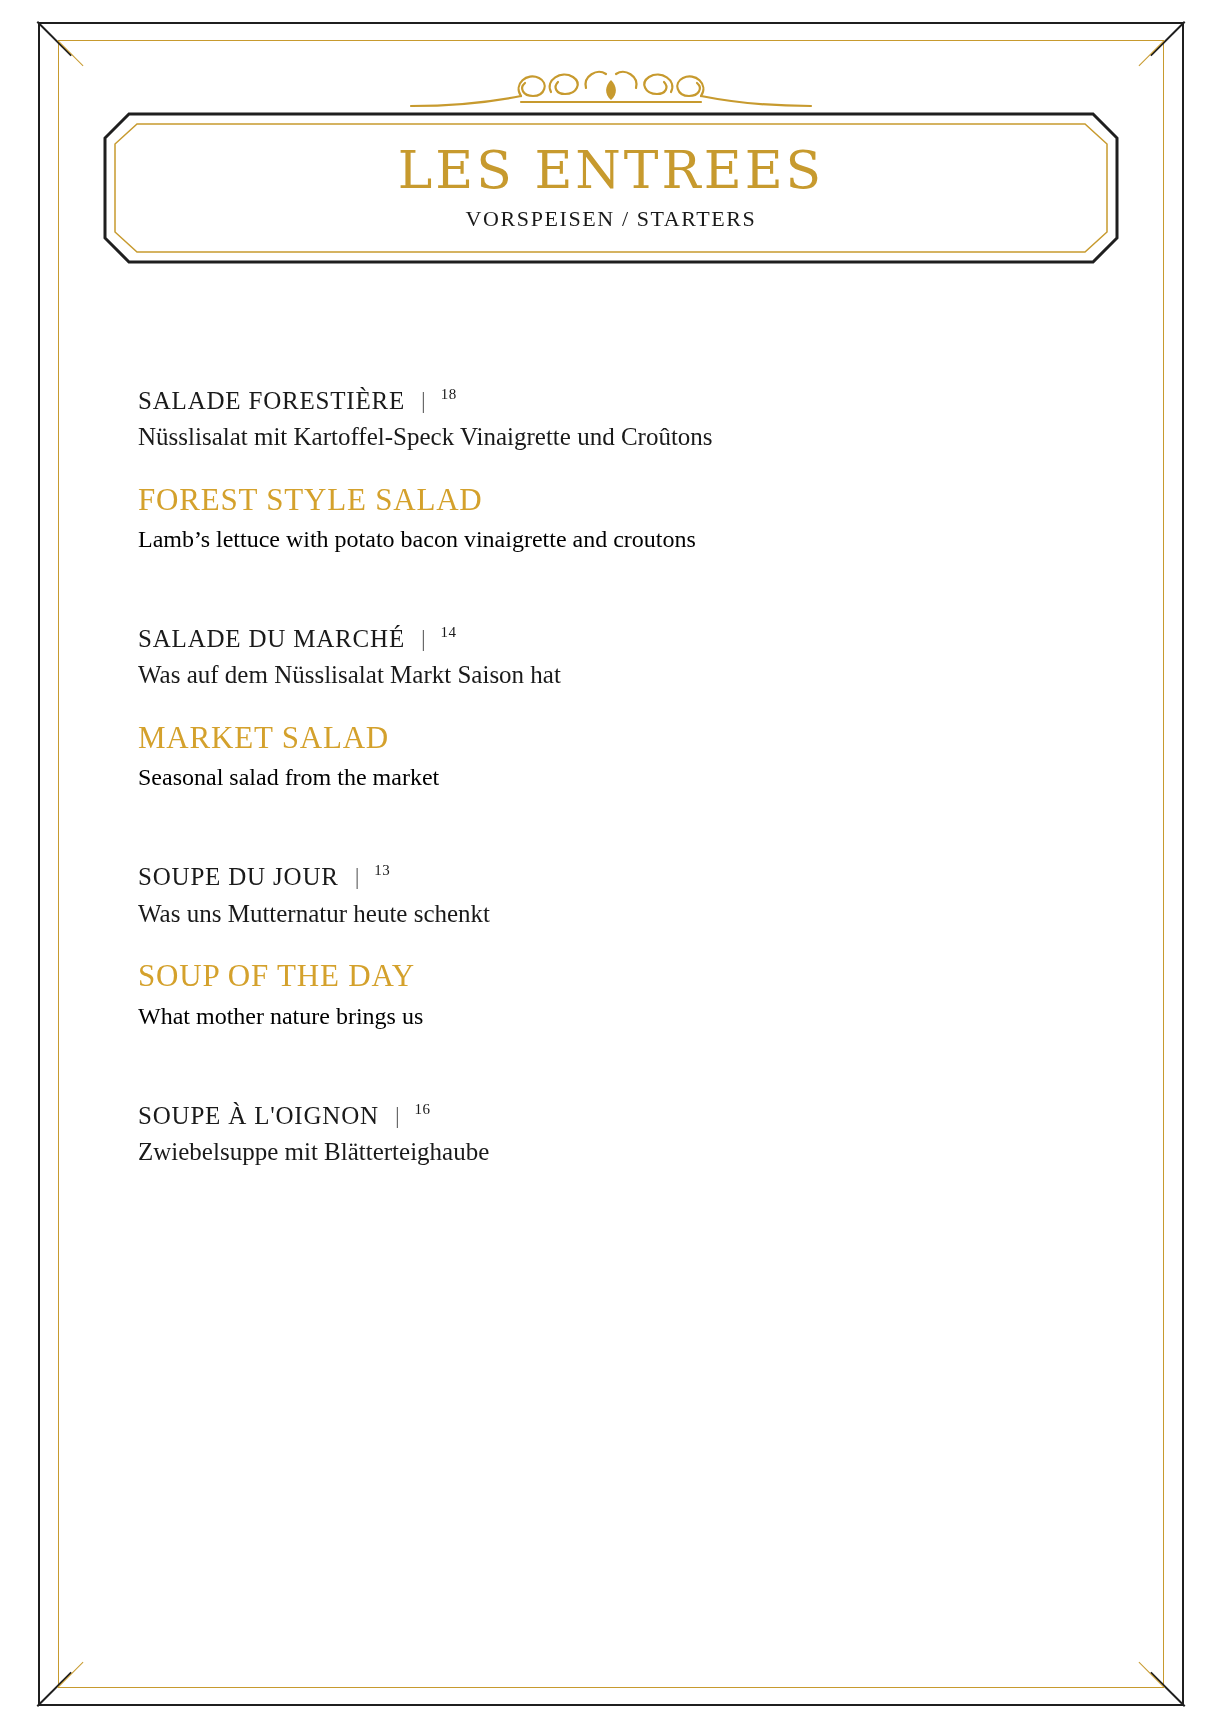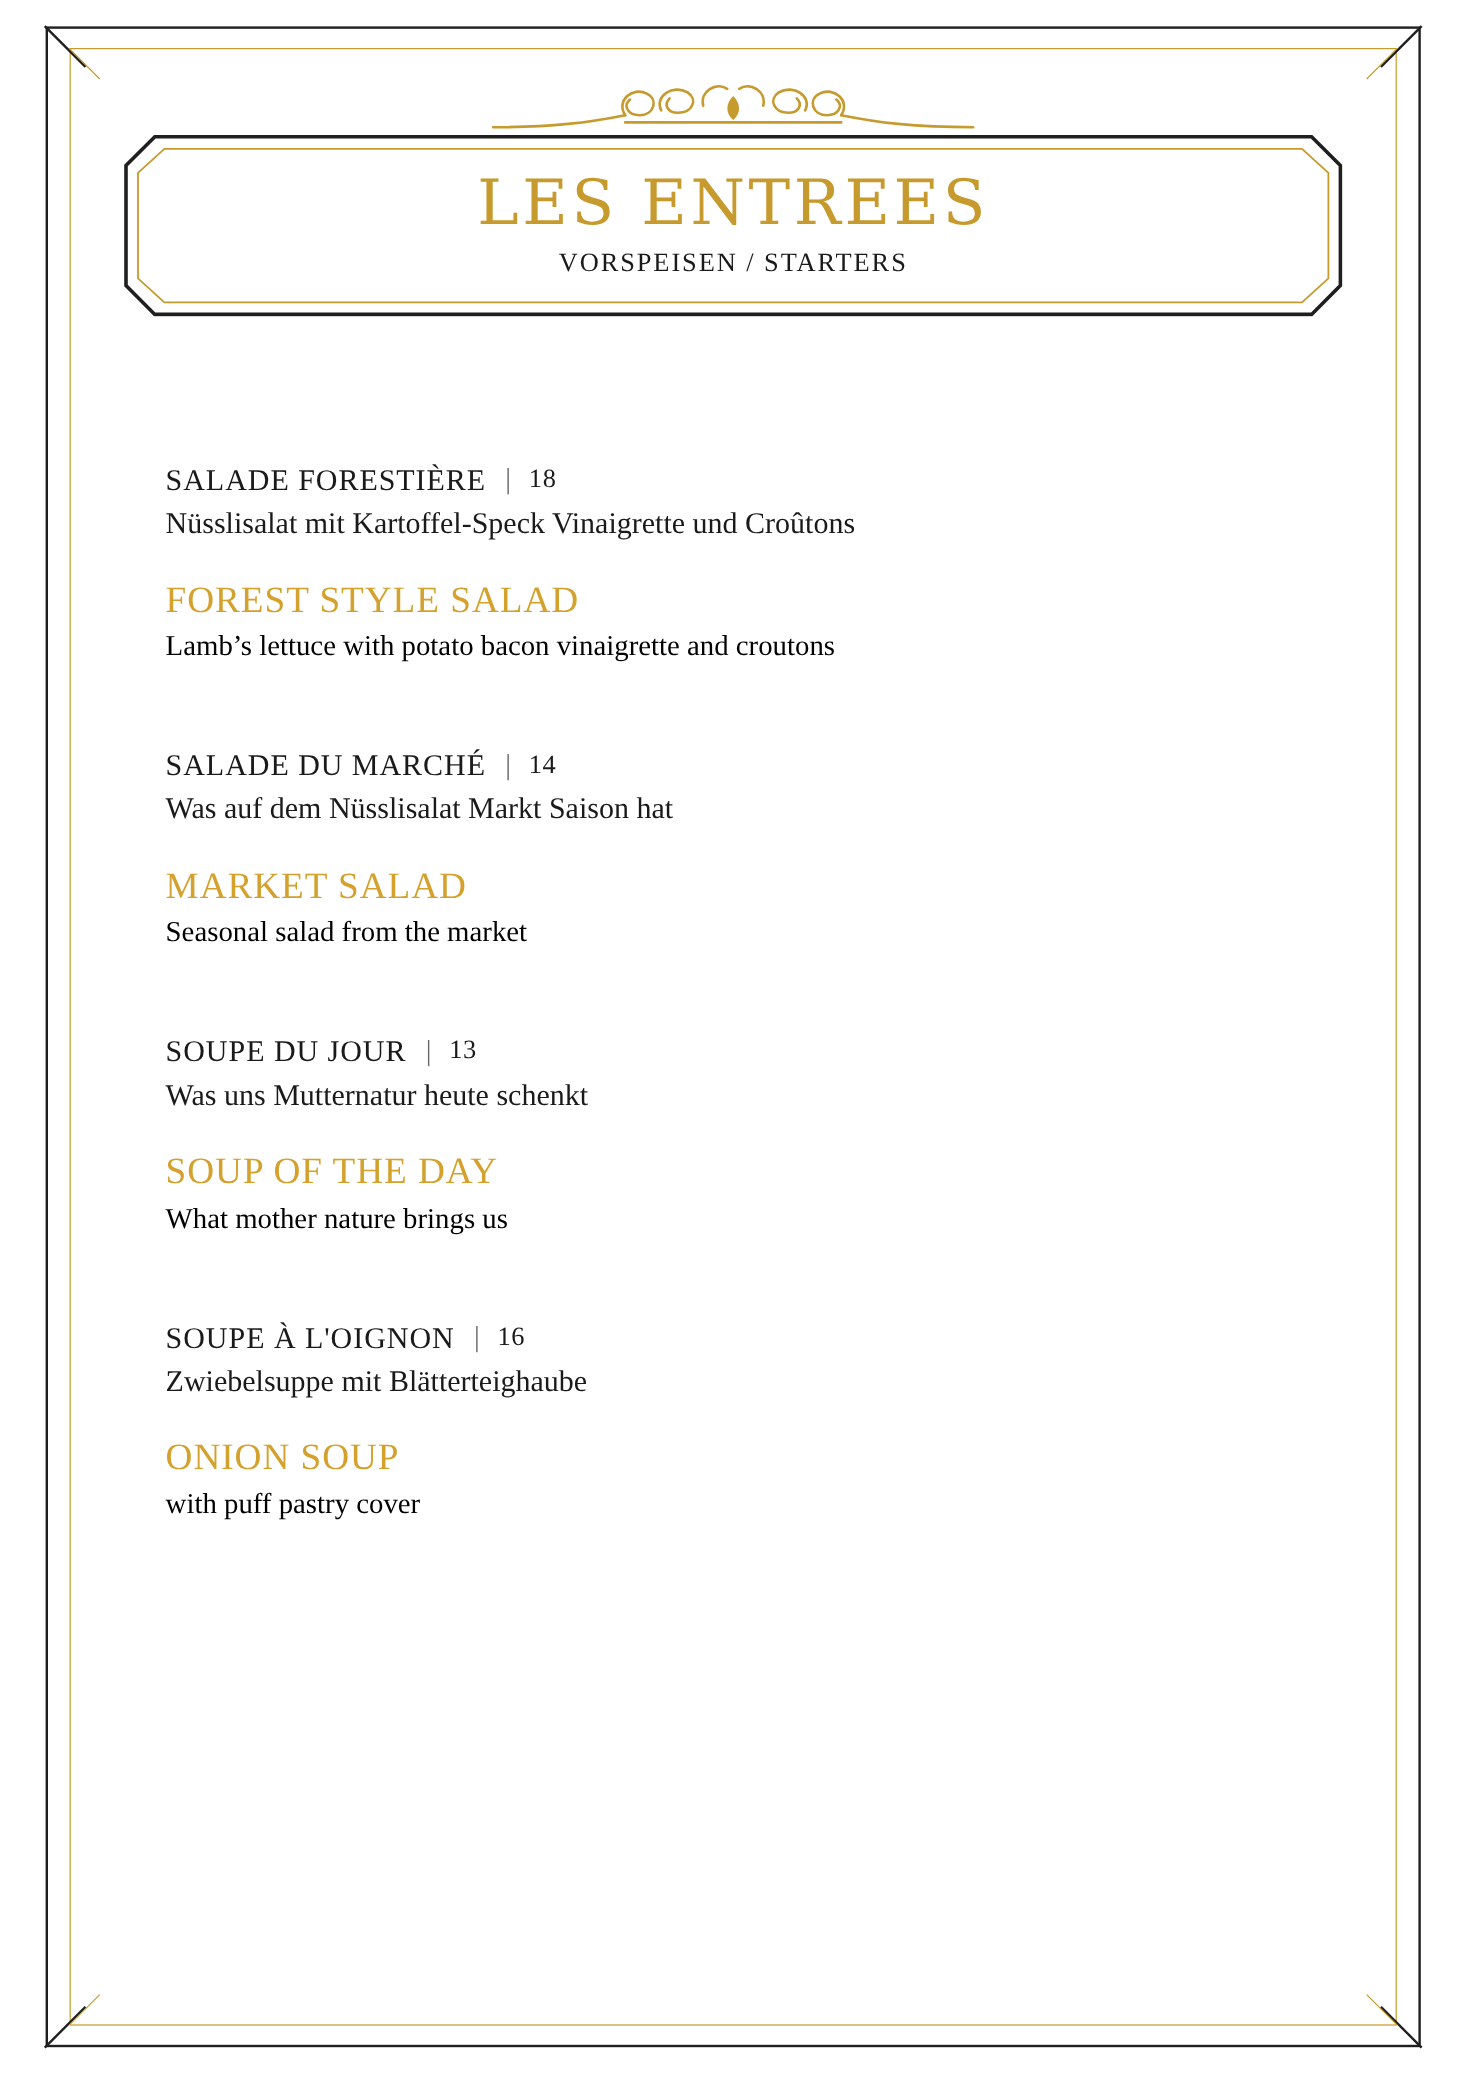--- a/index.html
+++ b/index.html
@@ -145,21 +145,21 @@
     color: #1a1a1a;
     line-height: 1.25;
   }
   .sep {
     color: #6a6a6a;
     margin: 0 14px 0 16px;
     font-size: 24px;
     font-weight: 300;
   }
   .price {
-    font-size: 22px;
+    font-size: 15px;
     letter-spacing: 0.5px;
     color: #1a1a1a;
   }
   .row-desc {
     font-size: 25px;
     color: #1a1a1a;
     margin-top: 5px;
     line-height: 1.3;
   }
   .en-block { margin-top: 26px; }
@@ -263,20 +263,16 @@
       </div>
     </div>
 
     <div class="item">
       <div class="row-title">
         <span>SOUPE À L'OIGNON</span>
         <span class="sep">|</span>
         <span class="price">16</span>
       </div>
       <div class="row-desc">Zwiebelsuppe mit Blätterteighaube</div>
-      <div class="en-block">
-        <div class="en-title">ONION SOUP</div>
-        <div class="en-desc">with puff pastry cover</div>
-      </div>
     </div>
 
   </div>
 </div>
 
 </body></html>

